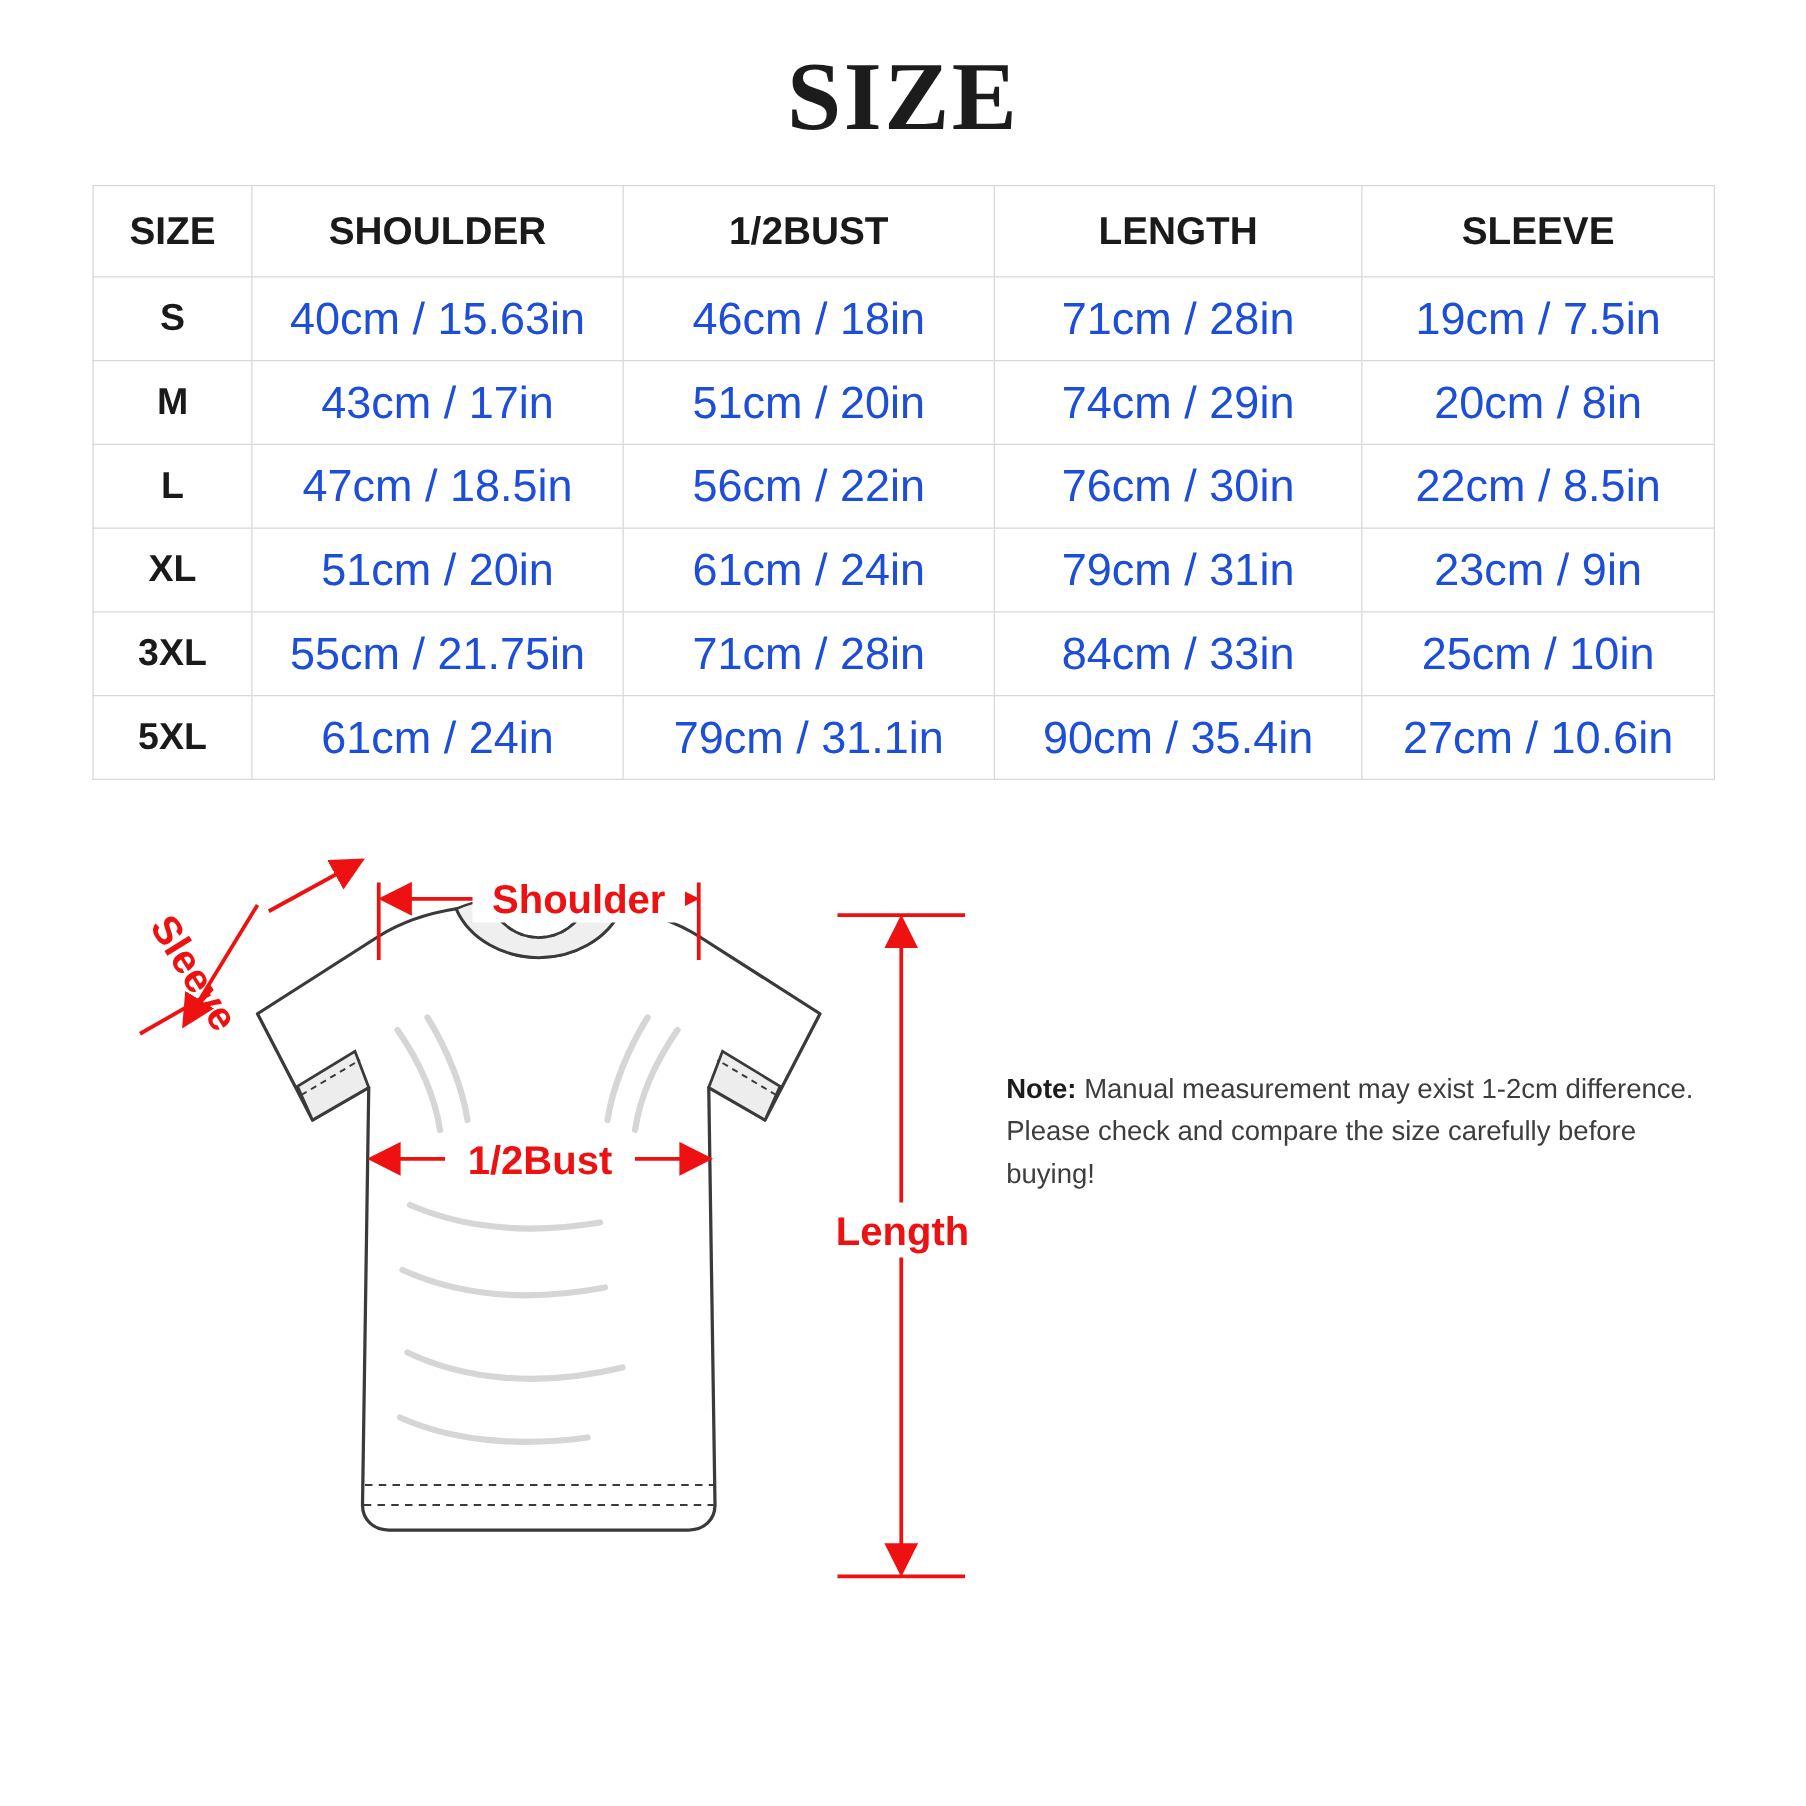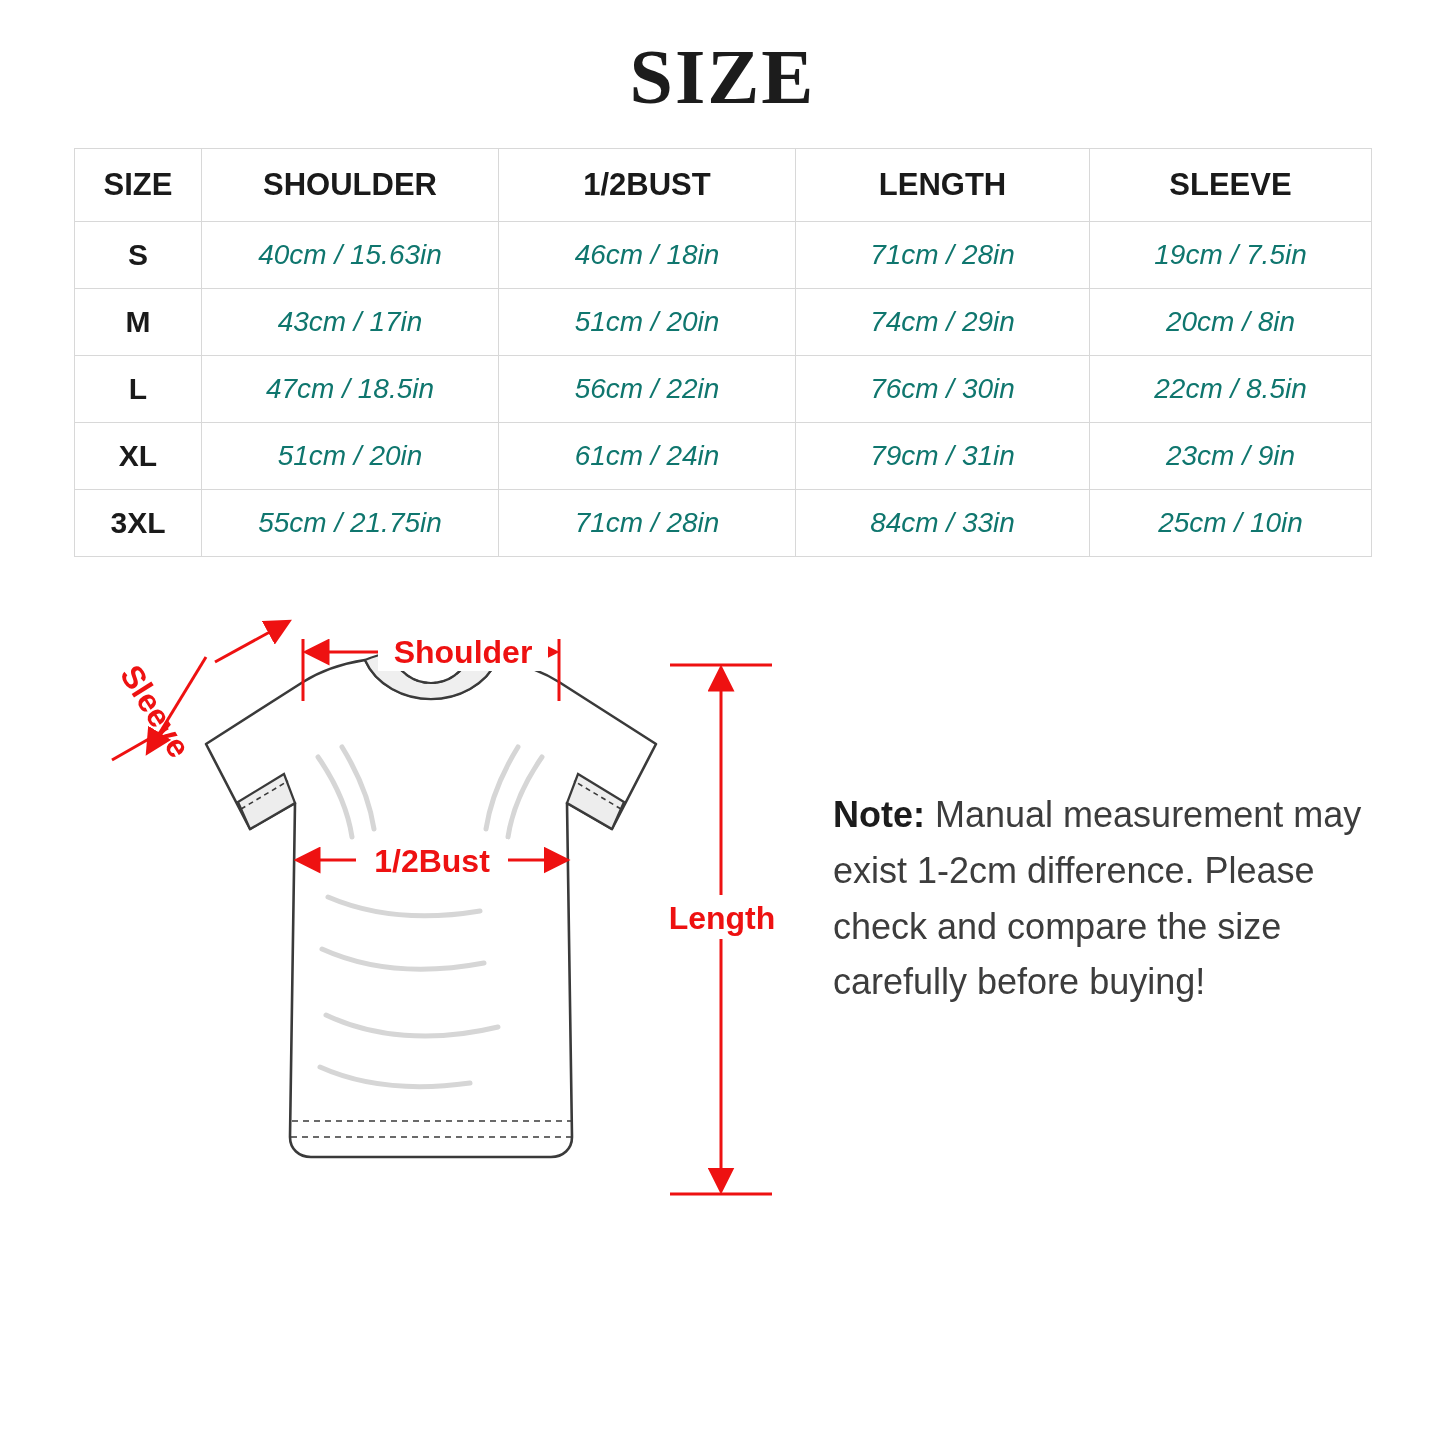--- a/index.html
+++ b/index.html
@@ -48,24 +48,23 @@
     font-weight: 700;
     color: #1a1a1a;
     height: 70px;
   }
   table.size-table td.sizecell {
     font-size: 30px;
     font-weight: 700;
     color: #1a1a1a;
   }
   table.size-table td.val {
-    font-size: 28px;
+    font-size: 36px;
     font-weight: 400;
-    color: #0f766e;
-    font-style: italic;
+    color: #1d4ed8;
   }
   col.c0 { width: 127px; }
   col.c1 { width: 297px; }
   col.c2 { width: 297px; }
   col.c3 { width: 294px; }
   col.c4 { width: 282px; }
 
   
   #lower {
     position: relative;
@@ -78,24 +77,23 @@
     left: 60px;
     top: 0;
     width: 740px;
     height: 640px;
   }
   #note {
     position: absolute;
     left: 805px;
     top: 190px;
     width: 580px;
-    font-size: 36px;
+    font-size: 22px;
     line-height: 1.55;
     color: #3d3d3d;
-    margin-left: 28px;
   }
   #note .note-label {
     font-weight: 700;
     color: #1c1c1c;
   }
 </style>
 </head>
 <body>
 
 <div id="title">SIZE</div>
@@ -146,20 +144,27 @@
         <td class="val">61cm / 24in</td>
         <td class="val">79cm / 31in</td>
         <td class="val">23cm / 9in</td>
       </tr>
       <tr>
         <td class="sizecell">3XL</td>
         <td class="val">55cm / 21.75in</td>
         <td class="val">71cm / 28in</td>
         <td class="val">84cm / 33in</td>
         <td class="val">25cm / 10in</td>
+      </tr>
+      <tr>
+        <td class="sizecell">5XL</td>
+        <td class="val">61cm / 24in</td>
+        <td class="val">79cm / 31.1in</td>
+        <td class="val">90cm / 35.4in</td>
+        <td class="val">27cm / 10.6in</td>
       </tr>
     </tbody>
   </table>
 </div>
 
 <div id="lower">
 
   <svg id="diagram" viewBox="0 0 740 640">
     <defs>
       <marker id="ar" markerWidth="9" markerHeight="9" refX="7.5" refY="4.5" orient="auto">

